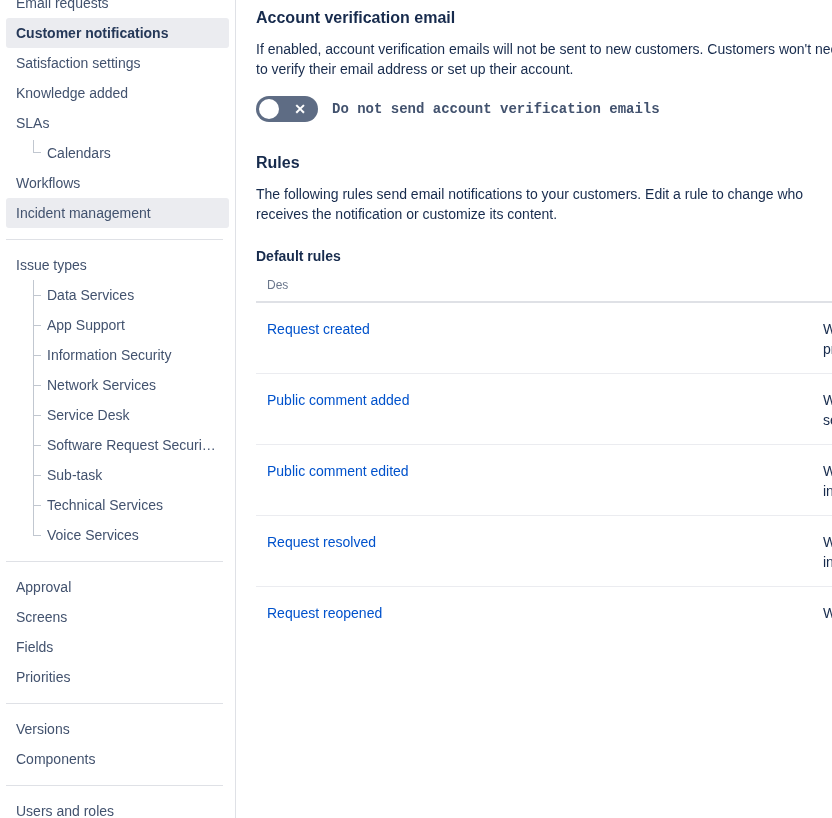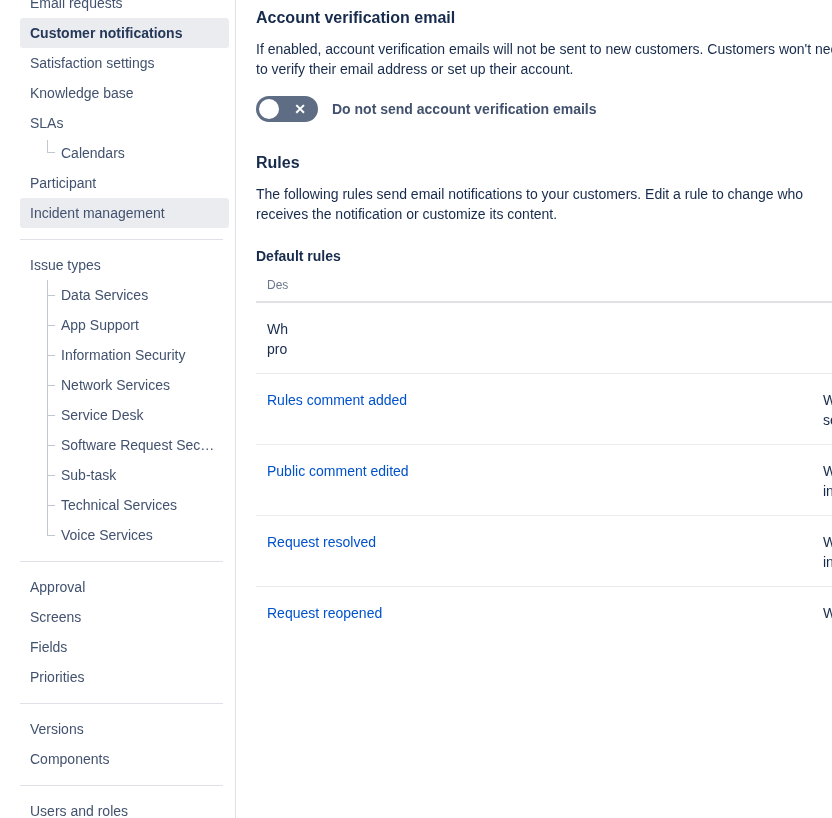--- a/index.html
+++ b/index.html
@@ -13,21 +13,20 @@
   }
   .app { display: flex; width: 832px; height: 818px; position: relative; }
 
   
   .sidebar {
     width: 236px; min-width: 236px; height: 818px;
     background: #ffffff;
     border-right: 1px solid #DFE1E6;
     position: relative;
     overflow: hidden;
-    padding-left: 14px;
   }
   .nav-item {
     display: block;
     height: 30px;
     line-height: 30px;
     margin: 0 6px;
     padding: 0 10px;
     border-radius: 3px;
     font-size: 14px;
     color: #42526E;
@@ -154,20 +153,21 @@
     font-size: 14px;
     font-weight: bold;
     line-height: 1;
   }
   .toggle-label {
     margin-left: 14px;
     font-size: 14px;
     font-weight: bold;
     color: #42526E;
     white-space: nowrap;
+    font-family: Liberation Mono, monospace;
   }
 
   h2.rules-title {
     font-size: 16px; font-weight: bold; color: #172B4D;
     margin: 0; padding-top: 31px; line-height: 20px;
   }
   h3.subsection {
     font-size: 14px; font-weight: bold; color: #172B4D;
     margin: 0; padding-top: 22px; line-height: 20px;
   }
@@ -225,30 +225,30 @@
     <div class="nav-item" style="margin-top:-12px;">
       <span>Email requests</span>
     </div>
     <div class="nav-item selected">
       <span>Customer notifications</span>
     </div>
     <div class="nav-item">
       <span>Satisfaction settings</span>
     </div>
     <div class="nav-item">
-      <span>Knowledge base</span>
+      <span>Knowledge added</span>
     </div>
     <div class="nav-item">
       <span>SLAs</span>
     </div>
     <div class="nav-sub connector-L">
       <span>Calendars</span>
     </div>
     <div class="nav-item">
-      <span>Participant</span>
+      <span>Workflows</span>
     </div>
     <div class="nav-item hovered">
       <span>Incident management</span>
     </div>
 
     <div class="nav-divider"></div>
 
     <div class="nav-heading">
       <span>Issue types</span>
     </div>
@@ -332,25 +332,26 @@
 receives the notification or customize its content.</p>
 
       <h3 class="subsection">Default rules</h3>
 
       <div class="rules-table">
         <div class="rules-head">
           <div class="th col-desc">Des</div>
         </div>
 
         <div class="rules-row">
+          <div class="cell name col-name">Request created</div>
           <div class="cell desc col-desc" style="white-space:pre-line;">Wh
 pro</div>
         </div>
         <div class="rules-row">
-          <div class="cell name col-name">Rules comment added</div>
+          <div class="cell name col-name">Public comment added</div>
           <div class="cell desc col-desc" style="white-space:pre-line;">Wh
 sen</div>
         </div>
         <div class="rules-row">
           <div class="cell name col-name">Public comment edited</div>
           <div class="cell desc col-desc" style="white-space:pre-line;">Wh
 inv</div>
         </div>
         <div class="rules-row">
           <div class="cell name col-name">Request resolved</div>

